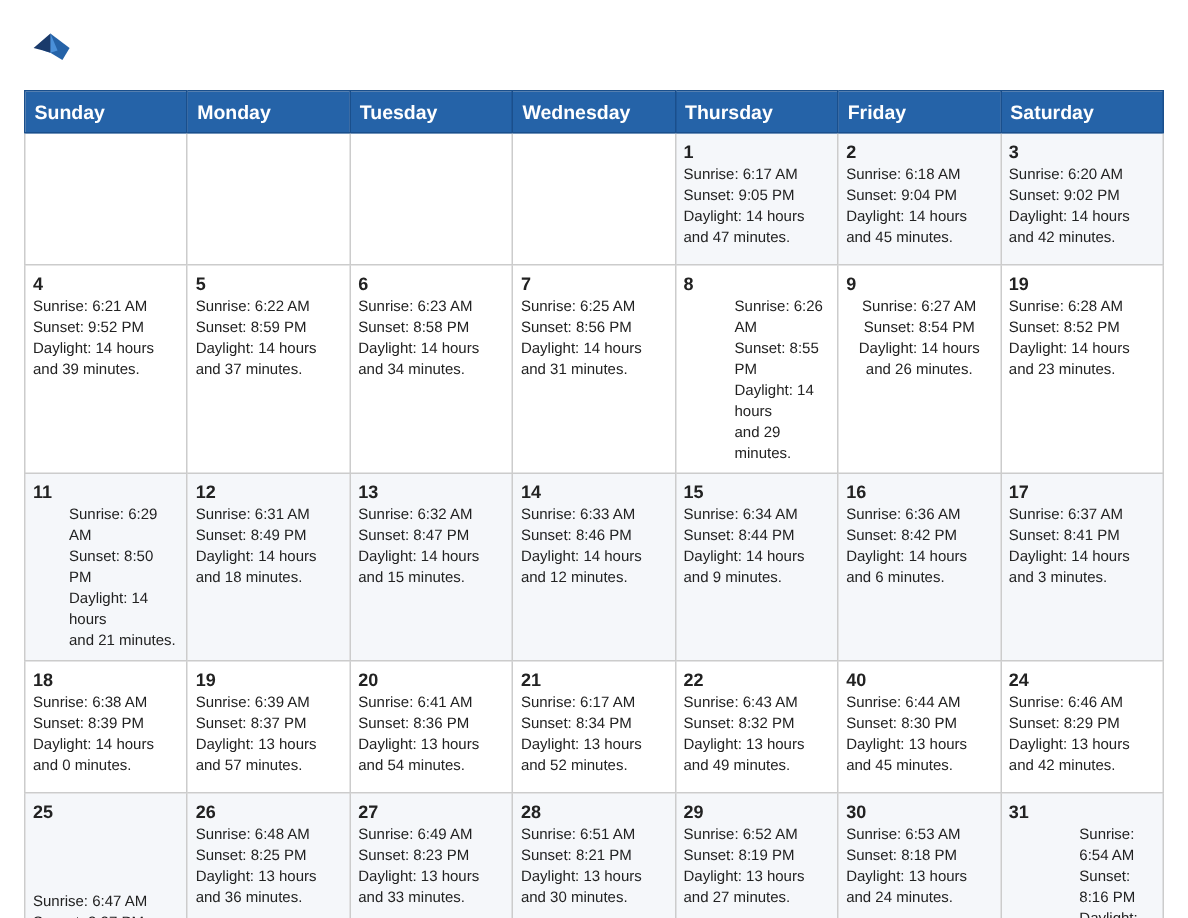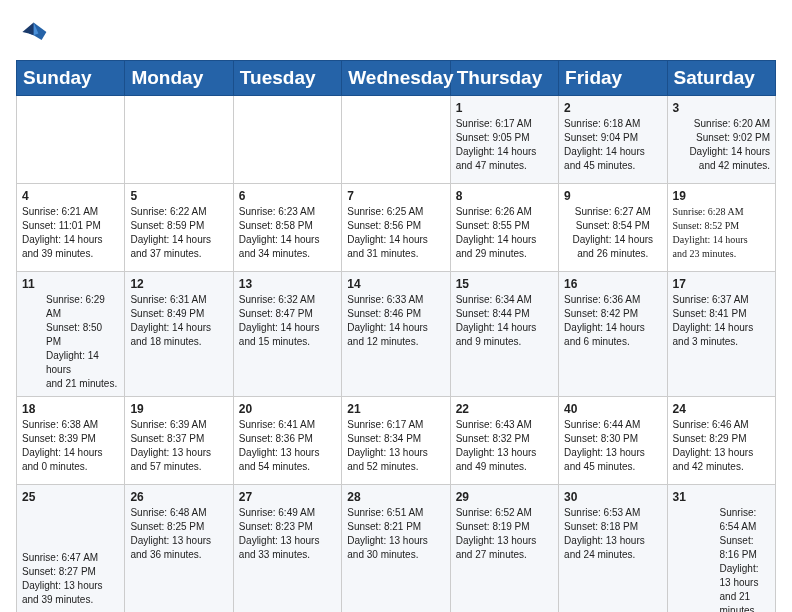--- a/index.html
+++ b/index.html
@@ -47,21 +47,21 @@
       color: #444;
     }
     table {
       width: 100%;
       border-collapse: collapse;
       table-layout: fixed;
     }
     thead tr th {
       background-color: #2563a8;
       color: #fff;
-      font-size: 19px;
+      font-size: 13px;
       font-weight: bold;
       padding: 6px 6px;
       text-align: left;
       border: 1px solid #1a4f8c;
     }
     tbody tr td {
       vertical-align: top;
       font-size: 10.5px;
       color: #222;
       padding: 5px 5px;
@@ -140,31 +140,31 @@
         </td>
         <td>
           <span class="day-num">2</span>
           <div class="day-info" style="white-space: pre-line;">Sunrise: 6:18 AM
 Sunset: 9:04 PM
 Daylight: 14 hours
 and 45 minutes.</div>
         </td>
         <td>
           <span class="day-num">3</span>
-          <div class="day-info" style="white-space: pre-line; text-align: right;">Sunrise: 6:20 AM
+          <div class="day-info" style="white-space: pre-line;">Sunrise: 6:20 AM
 Sunset: 9:02 PM
 Daylight: 14 hours
 and 42 minutes.</div>
         </td>
       </tr>
       <tr>
         <td>
           <span class="day-num">4</span>
           <div class="day-info" style="white-space: pre-line;">Sunrise: 6:21 AM
-Sunset: 11:01 PM
+Sunset: 9:52 PM
 Daylight: 14 hours
 and 39 minutes.</div>
         </td>
         <td>
           <span class="day-num">5</span>
           <div class="day-info" style="white-space: pre-line;">Sunrise: 6:22 AM
 Sunset: 8:59 PM
 Daylight: 14 hours
 and 37 minutes.</div>
         </td>
@@ -177,35 +177,35 @@
         </td>
         <td>
           <span class="day-num">7</span>
           <div class="day-info" style="white-space: pre-line;">Sunrise: 6:25 AM
 Sunset: 8:56 PM
 Daylight: 14 hours
 and 31 minutes.</div>
         </td>
         <td>
           <span class="day-num">8</span>
-          <div class="day-info" style="white-space: pre-line;">Sunrise: 6:26 AM
+          <div class="day-info" style="white-space: pre-line; margin-left: 34px;">Sunrise: 6:26 AM
 Sunset: 8:55 PM
 Daylight: 14 hours
 and 29 minutes.</div>
         </td>
         <td>
           <span class="day-num">9</span>
           <div class="day-info" style="white-space: pre-line; text-align: center;">Sunrise: 6:27 AM
 Sunset: 8:54 PM
 Daylight: 14 hours
 and 26 minutes.</div>
         </td>
         <td>
           <span class="day-num">19</span>
-          <div class="day-info" style="white-space: pre-line; font-family: Liberation Serif, serif;">Sunrise: 6:28 AM
+          <div class="day-info" style="white-space: pre-line;">Sunrise: 6:28 AM
 Sunset: 8:52 PM
 Daylight: 14 hours
 and 23 minutes.</div>
         </td>
       </tr>
       <tr>
         <td>
           <span class="day-num">11</span>
           <div class="day-info" style="white-space: pre-line; margin-left: 24px;">Sunrise: 6:29 AM
 Sunset: 8:50 PM

